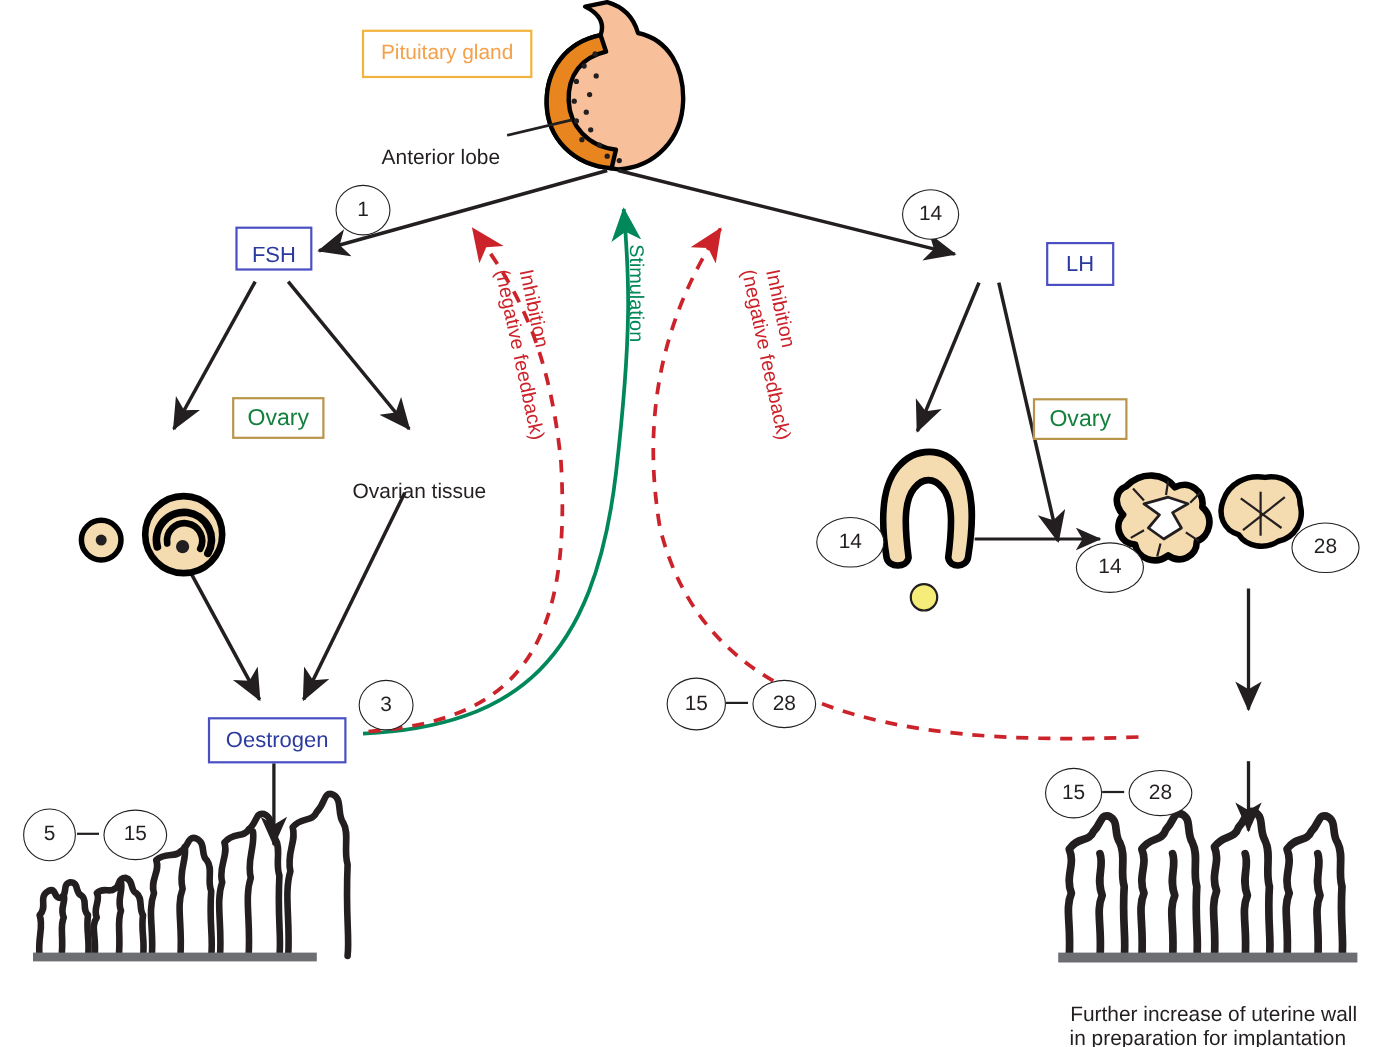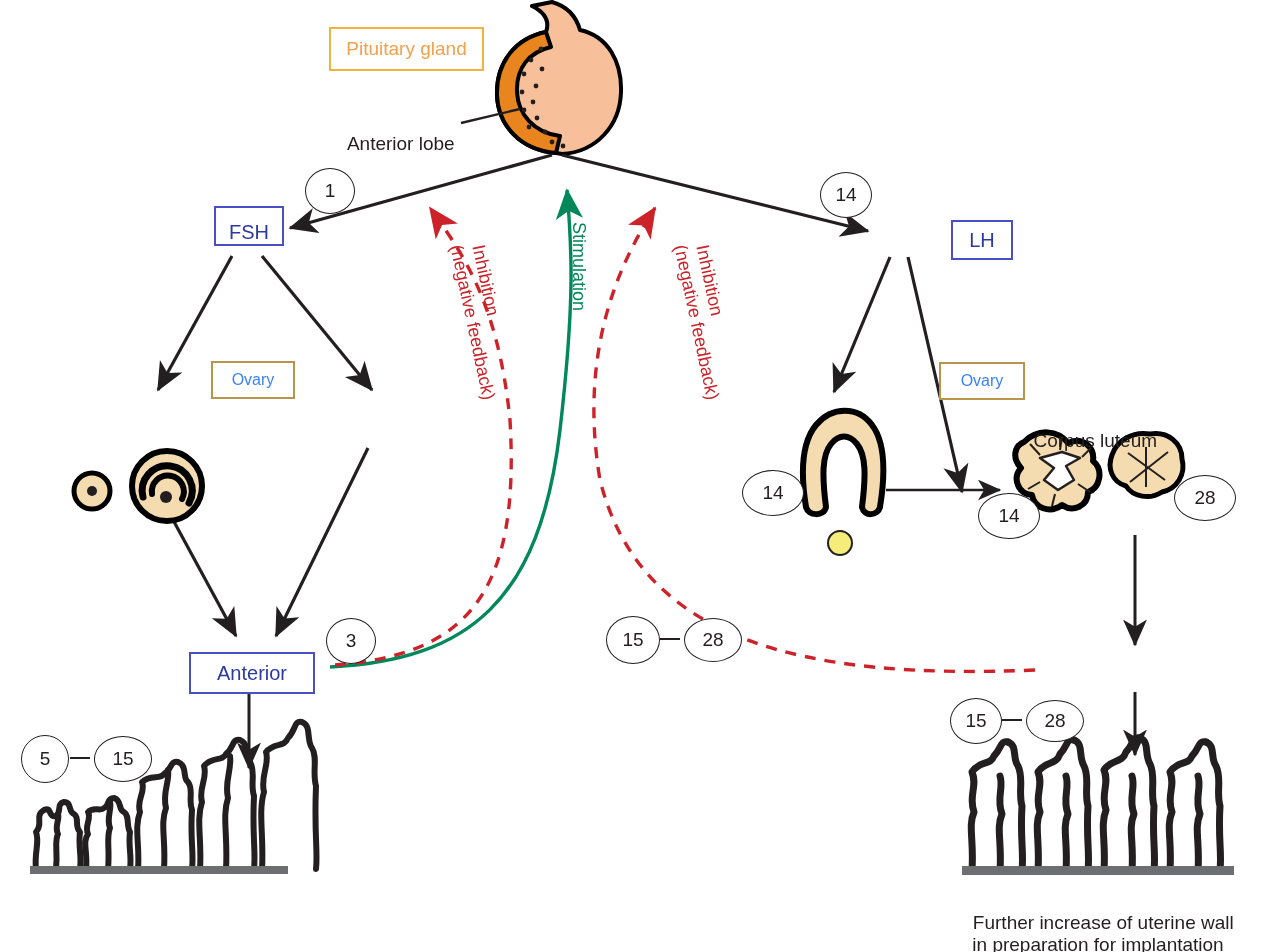--- a/index.html
+++ b/index.html
@@ -2,22 +2,22 @@
 <html><head>
 <meta charset="utf-8">
 <style>
   html,body{margin:0;padding:0;background:#ffffff;}
   body{width:1264px;height:952px;font-family:"Liberation Sans",sans-serif;overflow:hidden;}
   #stage{position:relative;width:1264px;height:952px;background:#fff;border-radius:12px;}
   #svgroot{position:absolute;left:0;top:0;width:1264px;height:952px;}
   .lbl{position:absolute;color:#231f20;font-size:19px;line-height:22px;text-align:center;white-space:pre;}
   .hbox{position:absolute;border:2px solid #4a4fc4;background:#fff;color:#2b3a9e;
         font-size:20px;display:flex;align-items:center;justify-content:center;}
-  .tagbox{position:absolute;border:2px solid #b8954a;background:#fff;color:#3b82f6;
-        font-size:16px;display:flex;align-items:center;justify-content:center;}
+  .tagbox{position:absolute;border:2px solid #b8954a;background:#fff;color:#15803d;
+        font-size:21px;display:flex;align-items:center;justify-content:center;}
   .pitbox{position:absolute;border:2px solid #f2b33d;background:#fff;color:#f5a04b;
         font-size:19px;display:flex;align-items:center;justify-content:center;}
   .daycircle{position:absolute;border:1.6px solid #231f20;background:#fff;border-radius:50%;
         color:#231f20;font-size:19px;display:flex;align-items:center;justify-content:center;}
   .daydash{position:absolute;height:2px;background:#231f20;}
   .rotlbl{position:absolute;color:#cc2229;font-size:18px;white-space:nowrap;transform-origin:0 0;}
   .rotgreen{position:absolute;color:#00875a;font-size:18px;white-space:nowrap;transform-origin:0 0;}
 </style>
 </head>
 <body>
@@ -202,37 +202,37 @@
 </div>
 
 <div class="tagbox" style="left:211px;top:361px;width:80px;height:34px;">
   <span>Ovary</span>
 </div>
 <div class="tagbox" style="left:939px;top:362px;width:82px;height:34px;">
   <span>Ovary</span>
 </div>
 
 
+<div class="lbl" style="left:300px;top:415px;width:152px;">
+  <span>Ovarian tissue</span>
+</div>
 
 <div class="daycircle" style="left:742px;top:470px;width:60px;height:44px;">
   <span>14</span>
 </div>
 
-<div class="lbl" style="left:1000px;top:408px;width:180px;">
-  <span>Corpus luteum</span>
-</div>
 <div class="daycircle" style="left:978px;top:493px;width:60px;height:44px;">
   <span>14</span>
 </div>
 <div class="daycircle" style="left:1174px;top:475px;width:60px;height:44px;">
   <span>28</span>
 </div>
 
 <div class="hbox" style="left:189px;top:652px;width:122px;height:38px;">
-  <span>Anterior</span>
+  <span>Oestrogen</span>
 </div>
 <div class="daycircle" style="left:326px;top:618px;width:48px;height:44px;">
   <span>3</span>
 </div>
 
 
 <div class="daycircle" style="left:606px;top:616px;width:52px;height:46px;">
   <span>15</span>
 </div>
 <div class="daydash" style="left:660px;top:638px;width:20px;"></div>

